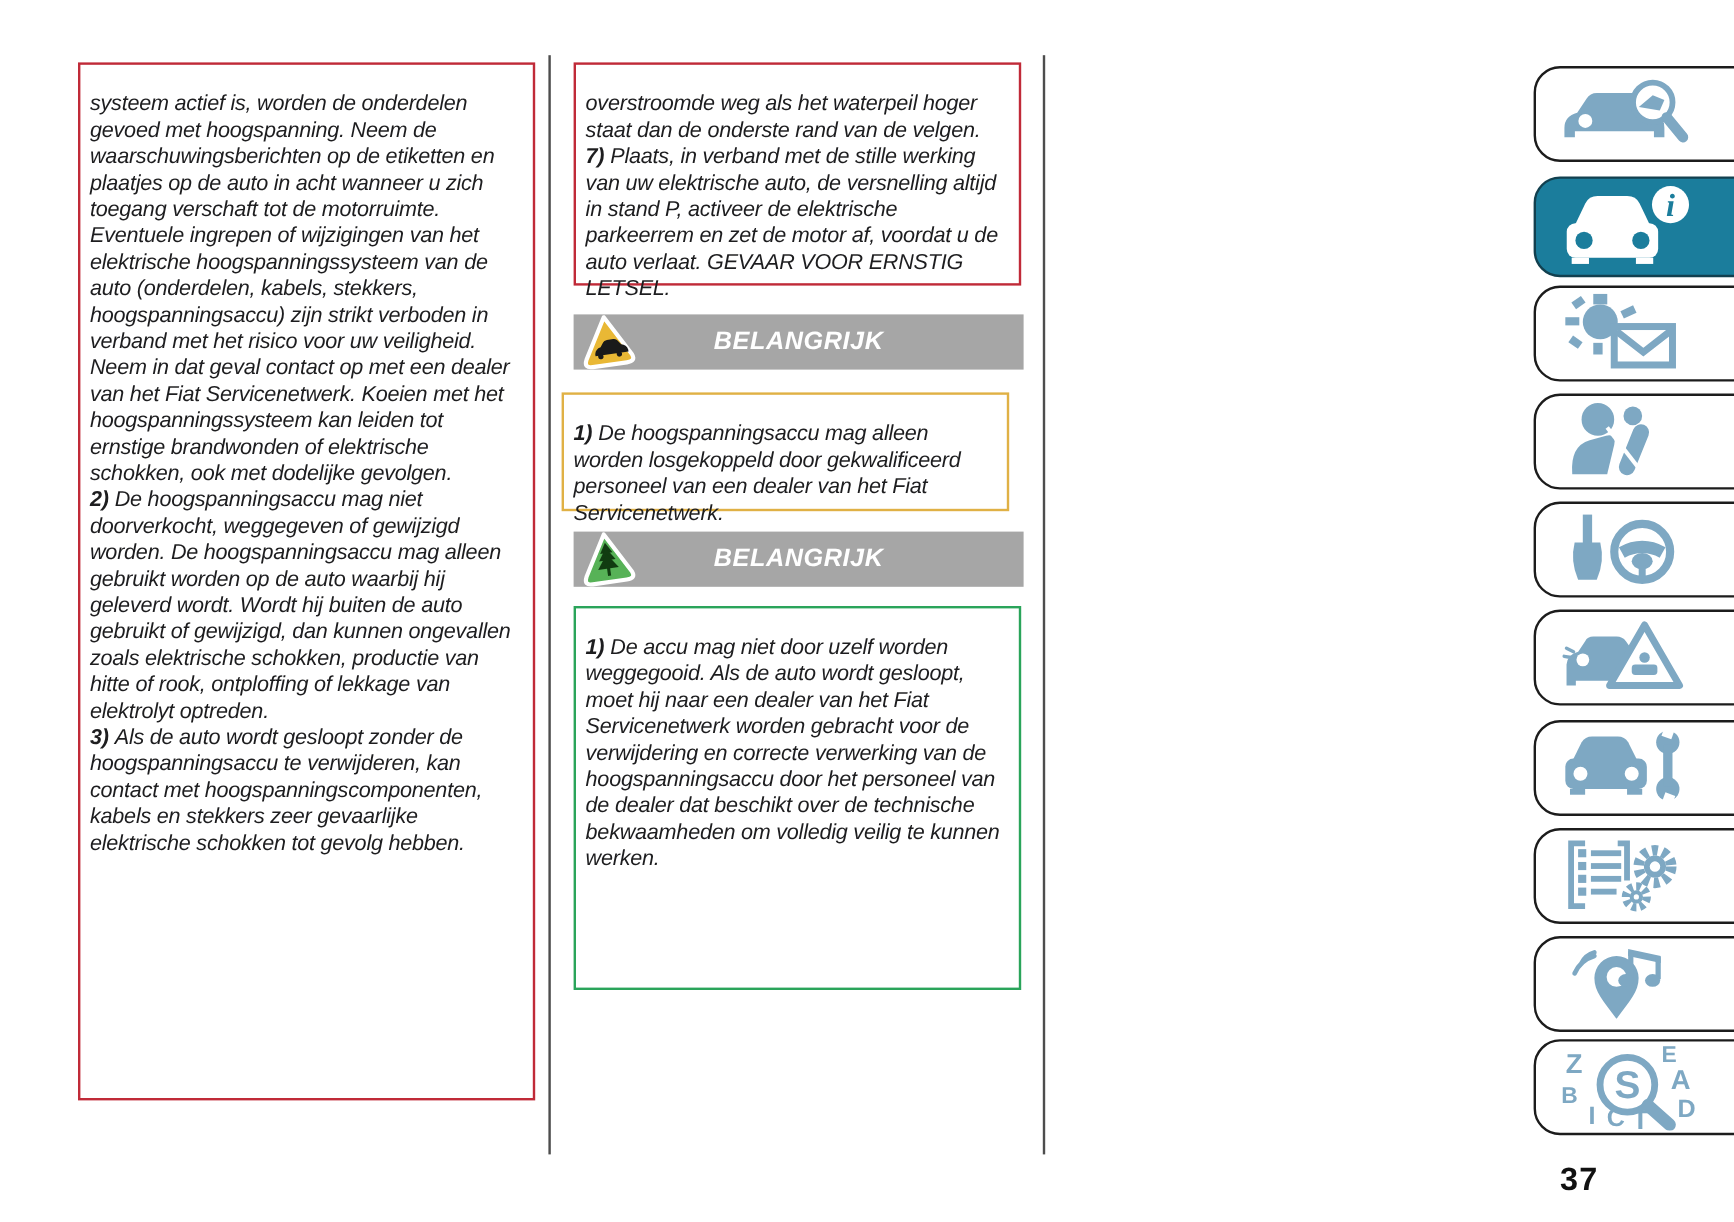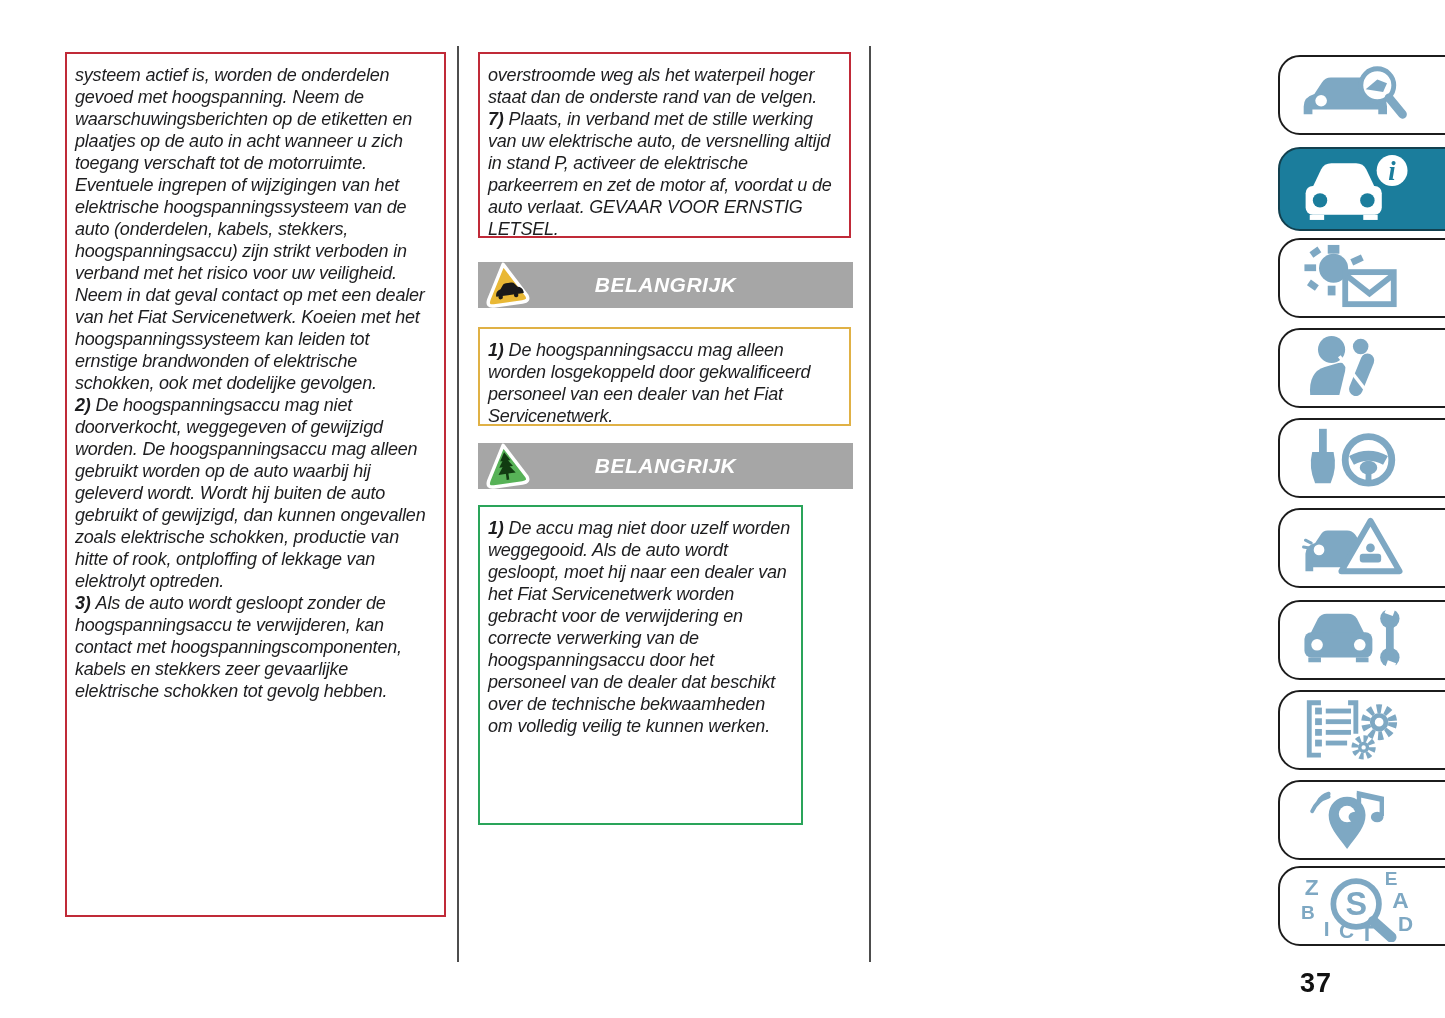--- a/index.html
+++ b/index.html
@@ -1,20 +1,20 @@
 <!DOCTYPE html>
 <html><head>
 <meta charset="utf-8">
 <style>
   html,body{margin:0;padding:0;}
   body{font-family:"Liberation Sans",sans-serif;background:#fff;}
   #page{position:relative;width:1445px;height:1018px;background:#ffffff;overflow:hidden;}
 
   
-  .tbox{position:absolute;box-sizing:border-box;padding:10px 8px;background:#fff;}
+  .tbox{position:absolute;box-sizing:border-box;padding:21px 8px;background:#fff;}
   .tbox .para{margin:0;font-style:italic;font-size:18px;line-height:22px;color:#1d1d1f;letter-spacing:-0.2px;}
   .pnum{font-style:italic;font-weight:bold;margin-right:5px;}
   .border-red{border:2px solid #c02a38;}
   .border-yellow{border:2px solid #e0b145;}
   .border-green{border:2px solid #2aa45a;}
 
   
   .banner{position:absolute;left:478px;width:375px;height:46px;background:#a6a6a6;display:flex;align-items:center;justify-content:center;}
   .banner .blabel{color:#ffffff;font-weight:bold;font-style:italic;font-size:21px;letter-spacing:0.5px;}
   .banner .bicon{position:absolute;left:2px;top:-3px;width:52px;height:52px;}
@@ -58,42 +58,42 @@
             <path d="M17 40 q1-5 6-6 l3-4 q1-2 4-2 h6 q3 0 4 2 l3 4 q5 1 6 6 v2 h-32 z"></path>
             <circle cx="22" cy="43" r="2.6"></circle>
             <circle cx="40" cy="43" r="2.6"></circle>
           </g>
         </g>
       </svg>
     </span>
     <span class="blabel">BELANGRIJK</span>
   </div>
 
-  <div class="tbox border-yellow" style="left:478px;top:327px;width:373px;height:99px;">
+  <div class="tbox border-yellow" style="left:468px;top:327px;width:373px;height:99px;">
       <p class="para"><b class="pnum">1)</b>De hoogspanningsaccu mag alleen worden losgekoppeld door gekwalificeerd personeel van een dealer van het Fiat Servicenetwerk.</p>
     </div>
 
   <div class="banner" style="top:443px;">
     <span class="bicon">
       <svg viewBox="0 0 60 60" width="52" height="52">
         <g transform="rotate(-8 30 30)">
           <path d="M30 6 L52 45 Q55 52 46 52 L13 52 Q4 52 8 44 Z" fill="#57b257" stroke="#ffffff" stroke-width="4" stroke-linejoin="round"></path>
           <g fill="#113c11">
             <rect x="28.6" y="38" width="3" height="8"></rect>
             <path d="M30 14 L36 24 H24 Z"></path>
             <path d="M30 19 L38 31 H22 Z"></path>
             <path d="M30 25 L40 39 H20 Z"></path>
           </g>
         </g>
       </svg>
     </span>
     <span class="blabel">BELANGRIJK</span>
   </div>
 
-  <div class="tbox border-green" style="left:478px;top:505px;width:325px;height:320px;">
+  <div class="tbox border-green" style="left:478px;top:505px;width:373px;height:320px;">
       <p class="para"><b class="pnum">1)</b>De accu mag niet door uzelf worden weggegooid. Als de auto wordt gesloopt, moet hij naar een dealer van het Fiat Servicenetwerk worden gebracht voor de verwijdering en correcte verwerking van de hoogspanningsaccu door het personeel van de dealer dat beschikt over de technische bekwaamheden om volledig veilig te kunnen werken.</p>
     </div>
 
   <div class="vdiv" style="left:869px;"></div>
 
   <div class="sidebox" style="top:55px;height:80px;" aria-label="section-car-discovery">
     <span>
       <svg viewBox="0 0 120 64" width="120" height="62">
         <path class="ib" d="M6 46 q0-10 11-13 l8-12 q3-5 9-5 h30 q6 0 10 5 l8 12 q10 3 10 13 v8 h-9 v-5 H15 v5 H6 z"></path>
         <circle cx="24" cy="40" r="6" fill="#fff"></circle>

